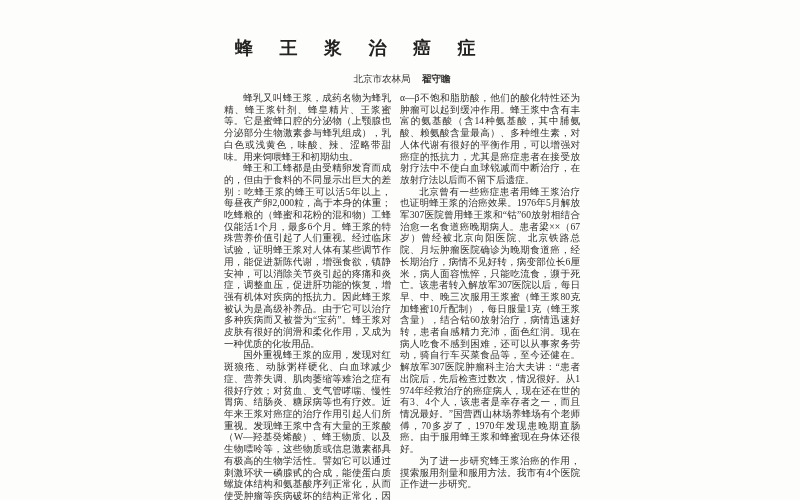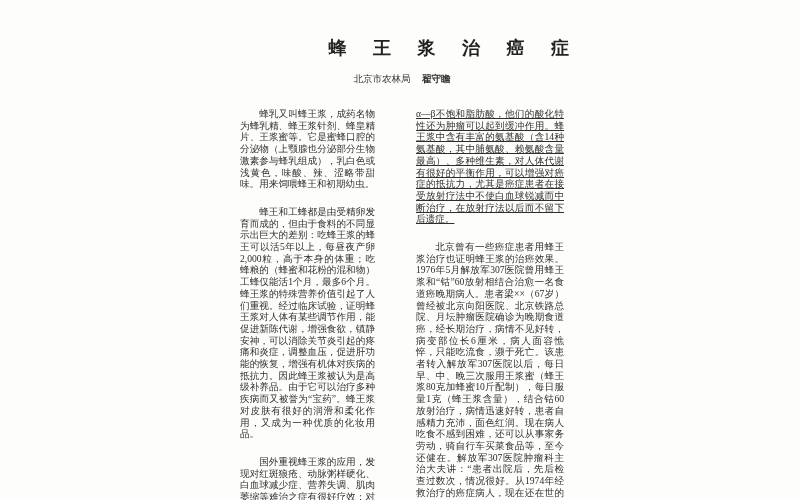--- a/index.html
+++ b/index.html
@@ -19,21 +19,21 @@
   }
   .sheet {
     position: absolute;
     left: 224px;
     top: 36px;
     width: 356px;
     color: #2d2b28;
   }
   .title {
     margin: 0 0 13px 0;
-    text-align: right;
+    text-align: left;
     font-size: 18px;
     font-weight: bold;
     letter-spacing: 11px;
     text-indent: 11px; 
     color: #232220;
     white-space: nowrap;
   }
   .byline {
     text-align: center;
     font-size: 9.5px;
@@ -50,22 +50,22 @@
   .col {
     font-size: 9.6px;
     line-height: 11.7px;
     text-align: justify;
     text-justify: inter-character;
     word-break: break-all;
     color: #302e2b;
   }
   .col-left  { width: 167px; }
   .col-right { width: 180px; }
-  .para { margin: 16px; text-indent: 2em; }
-  .para.continued { text-indent: 0; text-decoration: underline; }
+  .para { margin: 0; text-indent: 2em; }
+  .para.continued { text-indent: 0; }
 </style>
 </head>
 <body>
 
 <div class="scan-canvas">
   <div class="sheet">
 
     <h1 class="title">蜂 王 浆 治 癌 症</h1>
 
     <div class="byline">
@@ -76,17 +76,18 @@
     <div class="columns">
       <div class="col col-left">
         <p class="para">蜂乳又叫蜂王浆，成药名物为蜂乳精、蜂王浆针剂、蜂皇精片、王浆蜜等。它是蜜蜂口腔的分泌物（上颚腺也分泌部分生物激素参与蜂乳组成），乳白色或浅黄色，味酸、辣、涩略带甜味。用来饲喂蜂王和初期幼虫。</p>
         <p class="para">蜂王和工蜂都是由受精卵发育而成的，但由于食料的不同显示出巨大的差别：吃蜂王浆的蜂王可以活5年以上，每昼夜产卵2,000粒，高于本身的体重；吃蜂粮的（蜂蜜和花粉的混和物）工蜂仅能活1个月，最多6个月。蜂王浆的特殊营养价值引起了人们重视。经过临床试验，证明蜂王浆对人体有某些调节作用，能促进新陈代谢，增强食欲，镇静安神，可以消除关节炎引起的疼痛和炎症，调整血压，促进肝功能的恢复，增强有机体对疾病的抵抗力。因此蜂王浆被认为是高级补养品。由于它可以治疗多种疾病而又被誉为“宝药”。蜂王浆对皮肤有很好的润滑和柔化作用，又成为一种优质的化妆用品。</p>
         <p class="para">国外重视蜂王浆的应用，发现对红斑狼疮、动脉粥样硬化、白血球减少症、营养失调、肌肉萎缩等难治之症有很好疗效；对贫血、支气管哮喘、慢性胃病、结肠炎、糖尿病等也有疗效。近年来王浆对癌症的治疗作用引起人们所重视。发现蜂王浆中含有大量的王浆酸（W—羟基癸烯酸）、蜂王物质、以及生物嘌呤等，这些物质或信息激素都具有极高的生物学活性。譬如它可以通过刺激环状一磷腺甙的合成，能使蛋白质螺旋体结构和氨基酸序列正常化，从而使受肿瘤等疾病破坏的结构正常化，因而，对癌有局部的抑制或杀伤作用。王浆酸和蜂王物质都是</p>
       </div>
 
       <div class="col col-right">
         <p class="para continued">α—β不饱和脂肪酸，他们的酸化特性还为肿瘤可以起到缓冲作用。蜂王浆中含有丰富的氨基酸（含14种氨基酸，其中脯氨酸、赖氨酸含量最高）、多种维生素，对人体代谢有很好的平衡作用，可以增强对癌症的抵抗力，尤其是癌症患者在接受放射疗法中不使白血球锐减而中断治疗，在放射疗法以后而不留下后遗症。</p>
         <p class="para">北京曾有一些癌症患者用蜂王浆治疗也证明蜂王浆的治癌效果。1976年5月解放军307医院曾用蜂王浆和“钴”60放射相结合治愈一名食道癌晚期病人。患者梁××（67岁）曾经被北京向阳医院、北京铁路总院、月坛肿瘤医院确诊为晚期食道癌，经长期治疗，病情不见好转，病变部位长6厘米，病人面容憔悴，只能吃流食，濒于死亡。该患者转入解放军307医院以后，每日早、中、晚三次服用王浆蜜（蜂王浆80克加蜂蜜10斤配制），每日服量1克（蜂王浆含量），结合钴60放射治疗，病情迅速好转，患者自感精力充沛，面色红润。现在病人吃食不感到困难，还可以从事家务劳动，骑自行车买菜食品等，至今还健在。解放军307医院肿瘤科主治大夫讲：“患者出院后，先后检查过数次，情况很好。从1974年经救治疗的癌症病人，现在还在世的有3、4个人，该患者是幸存者之一，而且情况最好。”国营西山林场养蜂场有个老师傅，70多岁了，1970年发现患晚期直肠癌。由于服用蜂王浆和蜂蜜现在身体还很好。</p>
+        <p class="para">为了进一步研究蜂王浆治癌的作用，摸索服用剂量和服用方法。我市有4个医院正作进一步研究。</p>
       </div>
     </div>
 
   </div>
 </div>
 
 </body></html>

